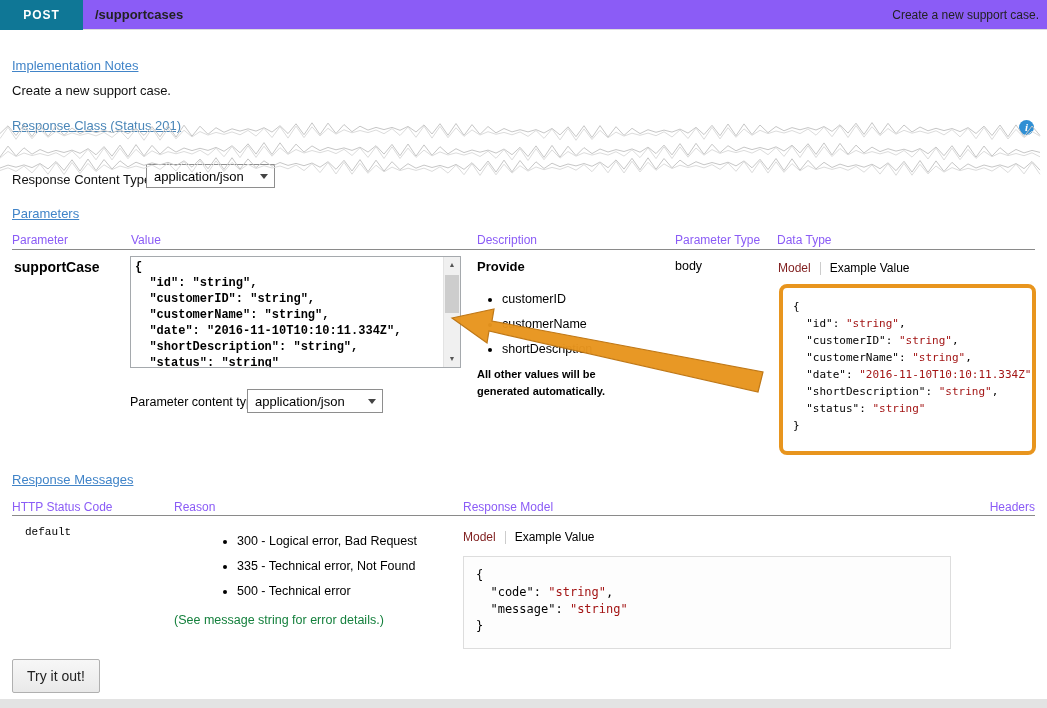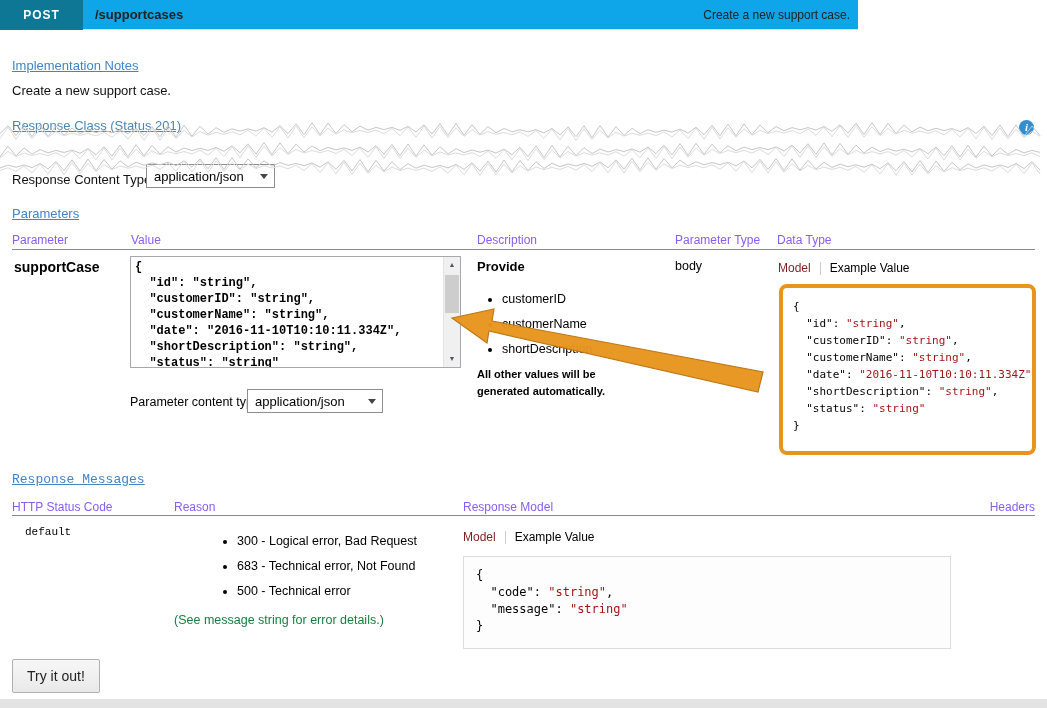--- a/index.html
+++ b/index.html
@@ -4,21 +4,21 @@
 <style>
   * { margin:0; padding:0; box-sizing:border-box; }
   html,body { background:#fff; }
   #page {
     position:relative; width:1047px; height:708px; overflow:hidden;
     background:#fff; font-family:"Liberation Sans", sans-serif; color:#000;
   }
   .abs { position:absolute; }
 
   
-  .topbar { position:absolute; left:0; top:0; width:858px; height:30px; background:#0ea5e9; border-bottom:1px solid #ddd;padding-left:20px; }
+  .topbar { position:absolute; left:0; top:0; width:1047px; height:30px; background:#8b5cf6; border-bottom:1px solid #ddd;padding-left:20px; }
   .post-btn {
     position:absolute; left:0; top:0; width:83px; height:30px;
     background:#0f7796; color:#fff; font-weight:bold; font-size:12px; letter-spacing:1px;
     text-align:center; line-height:30px; cursor:pointer;
   }
   .api-path { position:absolute; left:95px; top:0; line-height:30px; font-size:13px; font-weight:bold; color:#222; cursor:pointer; }
   .api-summary { position:absolute; right:8px; top:0; line-height:30px; font-size:12px; color:#222; }
 
   
   .link { color:#4184c8; text-decoration:underline; font-size:13px; cursor:pointer; display:inline-block; }
@@ -91,21 +91,21 @@
     overflow:hidden;
   }
   .code { font-family:"DejaVu Sans Mono", monospace; white-space:pre; }
   .example-box .code { font-size:11px; line-height:17px; }
   .code .tok-str { color:#a31515; }
   .code .tok-plain { color:#000; }
 
   .pct-label { left:130px; top:395px; font-size:12.5px; }
 
   
-  .sec-resp { left:12px; top:472px;font-family:Liberation Mono, monospace; }
+  .sec-resp { left:12px; top:472px; }
   .status-code { left:25px; top:526px; font-family:"Liberation Mono", monospace; font-size:11px; }
   .reason-bullets { position:absolute; left:212px; top:534px; padding-left:25px; list-style:disc; }
   .reason-bullets li { font-size:12.5px; margin-bottom:11px; }
   .reason-note { left:174px; top:613px; font-size:12.5px; color:#15803d; }
 
   .model-box {
     position:absolute; left:463px; top:556px; width:488px; height:93px;
     background:#fdfdfd; border:1px solid #ddd; padding:10px 12px; overflow:hidden;
   }
   .model-box .code { font-size:12px; line-height:17px; }
@@ -214,21 +214,21 @@
 
   <div class="col-head" style="left:12px;  top:500px;">HTTP Status Code</div>
   <div class="col-head" style="left:174px; top:500px;">Reason</div>
   <div class="col-head" style="left:463px; top:500px;">Response Model</div>
   <div class="col-head" style="right:12px; top:500px;">Headers</div>
   <div class="rule rule-resp"></div>
 
   <div class="abs status-code">default</div>
   <ul class="reason-bullets">
       <li>300 - Logical error, Bad Request</li>
-      <li>683 - Technical error, Not Found</li>
+      <li>335 - Technical error, Not Found</li>
       <li>500 - Technical error</li>
     </ul>
   <div class="abs reason-note">(See message string for error details.)</div>
 
   <div class="tabs rm-tabs">
     <span class="tab-inactive">Model</span>
     <span class="tab-sep"></span>
     <span class="tab-active">Example Value</span>
   </div>
 

